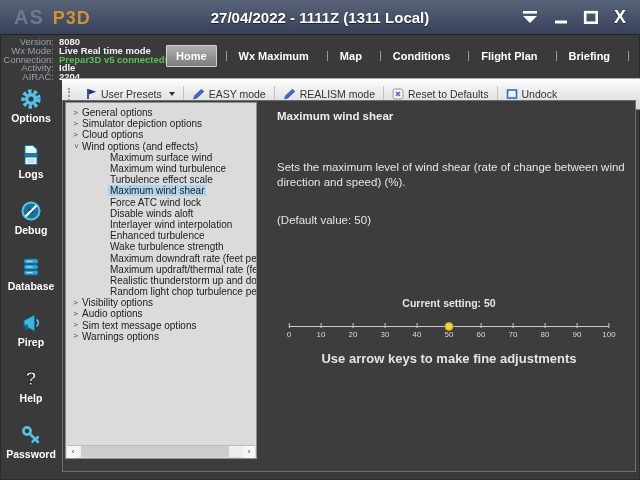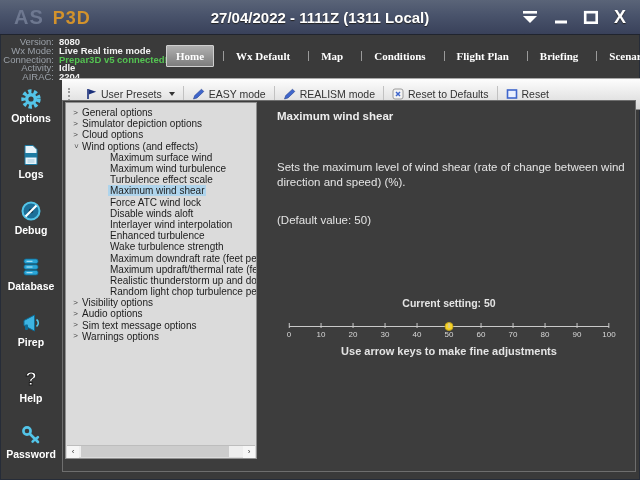--- a/index.html
+++ b/index.html
@@ -20,21 +20,21 @@
   .ctl-x { color:#fff; font-weight:bold; font-size:18px; line-height:1; text-shadow:0 1px 1px #222; }
 
   
   .status { position:absolute; top:37px; left:0; width:175px; font-size:9.5px; }
   .srow { display:flex; align-items:center; height:8.8px; white-space:nowrap; }
   .slabel { width:54px; text-align:right; color:#9aa0a8; }
   .val { margin-left:5px; font-weight:bold; color:#f2f2f2; }
 
   
   .tabs { position:absolute; top:44px; left:166px; height:24px; display:flex; align-items:center; font-size:11px; font-weight:bold; color:#ffffff; }
-  .tab { padding:4px 9px; white-space:nowrap; position:relative;font-family:Liberation Serif, serif; }
+  .tab { padding:4px 9px; white-space:nowrap; position:relative; }
   .tab.selected { background:linear-gradient(#b0b0b0,#7d7d7d); border:1px solid #cfcfcf; border-radius:1px; }
   .tab + .tab { margin-left:9px; padding-left:13px; }
   .tab + .tab::after { content:""; position:absolute; left:0; top:5px; bottom:5px; width:1px; background:#9a9a9a; }
 
   
   .toolbar { position:absolute; left:62px; right:0; top:78px; height:32px;
     background:linear-gradient(#fdfdfd,#d7d7d7); border-top:1px solid #a8a8a8; border-bottom:1px solid #8e8e8e;
     display:flex; align-items:center; padding-left:4px; font-size:10.5px; color:#333; }
   .grip { width:4px; height:13px; border-left:2px dotted #9a9a9a; margin:0 6px 0 2px; }
   .tbtn { display:flex; align-items:center; gap:4px; padding:2px 8px; white-space:nowrap; }
@@ -69,21 +69,21 @@
   .ddesc { margin-top:38px; font-size:11.5px; line-height:15px; width:358px; }
   .ddefault { margin-top:24px; font-size:11.5px; }
   .slider-area { position:absolute; left:0; right:0; top:196px; text-align:center; }
   .current { font-size:10.5px; font-weight:bold; }
   .slider { position:relative; width:320px; height:24px; margin:10px auto 0; }
   .track { position:absolute; left:0; right:0; top:7px; height:1px; background:#c9c9c9; }
   .tick { position:absolute; top:4px; transform:translateX(-50%); display:flex; flex-direction:column; align-items:center; gap:2px; }
   .tickline { width:1px; height:5px; background:#c9c9c9; }
   .ticklabel { font-size:8px; color:#d8d8d8; }
   .thumb { position:absolute; top:2.5px; width:9px; height:9px; border-radius:50%; background:#f5d22b; border:1px solid #bfa018; transform:translateX(-50%); }
-  .footnote { margin-top:2px; font-size:11px; font-weight:bold; }
+  .footnote { margin-top:8px; font-size:13px; font-weight:bold; }
 
   svg { display:block; }
 </style>
 </head>
 <body>
 
 <div class="window">
 
   <div class="titlebar">
     <div class="logo">
@@ -140,21 +140,21 @@
       </div>
     </div>
 
   <div class="tabs">
 
       <div class="tab selected">
         <span>Home</span>
       </div>
 
       <div class="tab">
-        <span>Wx Default</span>
+        <span>Wx Maximum</span>
       </div>
 
       <div class="tab">
         <span>Map</span>
       </div>
 
       <div class="tab">
         <span>Conditions</span>
       </div>
 
@@ -208,21 +208,21 @@
           </svg>
       </span>
       <span>Reset to Defaults</span>
     </div>
     <div class="tbtn">
       <span>
         <svg width="12" height="12" viewBox="0 0 12 12">
             <rect x="1.5" y="2" width="9" height="8" fill="#eaf0ff" stroke="#3f66cc" stroke-width="1.6"></rect>
           </svg>
       </span>
-      <span>Reset</span>
+      <span>Undock</span>
     </div>
   </div>
 
   <div class="sidebar">
     <div class="sitem">
       <span>
         <svg width="22" height="22" viewBox="0 0 22 22">
             <circle cx="11" cy="11" r="7.5" fill="none" stroke="#53c4e8" stroke-width="4.4" stroke-dasharray="3.2 2.2"></circle>
             <circle cx="11" cy="11" r="6" fill="#53c4e8"></circle>
             <circle cx="11" cy="11" r="2.6" fill="#3a3a3a"></circle>

